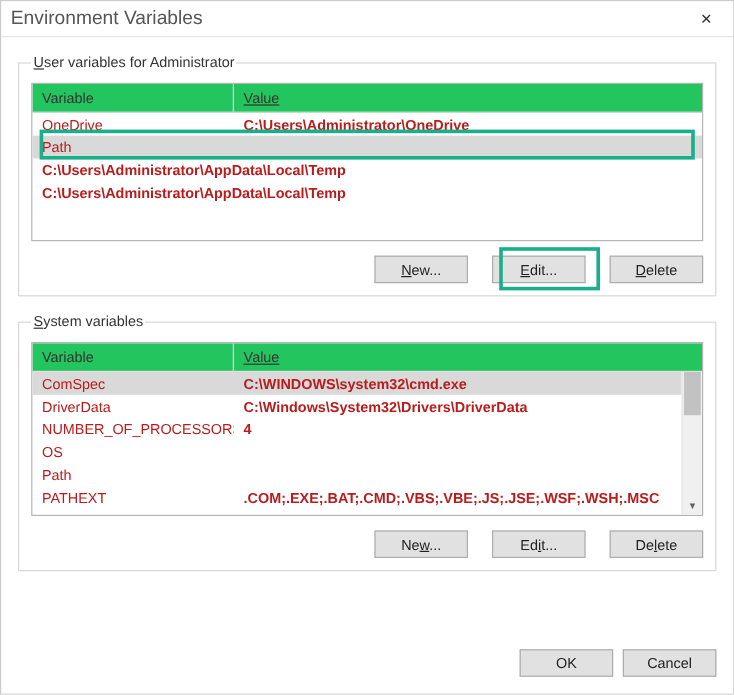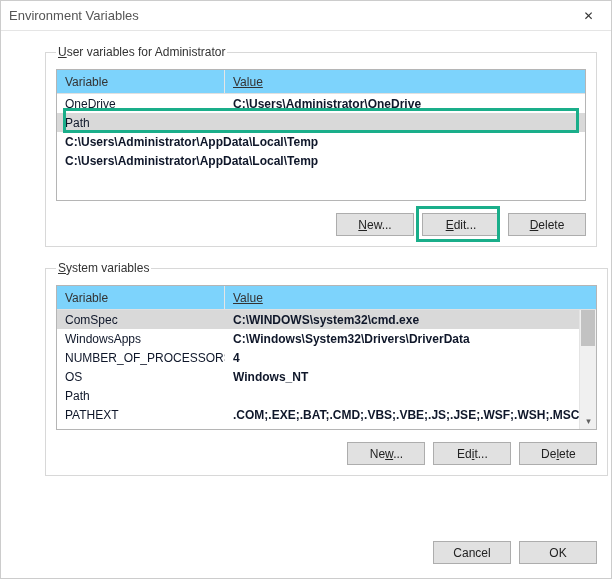--- a/index.html
+++ b/index.html
@@ -26,37 +26,36 @@
     .titlebar {
       height: 30px;
       display: flex;
       align-items: center;
       justify-content: space-between;
       padding: 0 0 0 8px;
       border-bottom: 1px solid #e5e5e5;
     }
     .titlebar-title {
       color: #555;
-      font-size: 13px;
+      font-size: 16px;
     }
     .close-btn {
       width: 45px;
       height: 29px;
       display: flex;
       align-items: center;
       justify-content: center;
       color: #333;
       font-size: 13px;
     }
     .content {
       flex: 1;
       padding: 14px 14px 0 14px;
       display: flex;
       flex-direction: column;
-      margin-left: 30px;
     }
     fieldset {
       border: 1px solid #d8d8d8;
       margin: 0 0 14px 0;
       padding: 10px 10px 10px 10px;
       position: relative;
     }
     legend {
       font-size: 12px;
       color: #333;
@@ -71,21 +70,21 @@
       height: 132px;
       overflow: hidden;
       position: relative;
     }
     .table-wrap.sys {
       height: 145px;
     }
     .table-header {
       display: flex;
       border-bottom: 1px solid #e0e0e0;
-      background: #7dd3fc;
+      background: #22c55e;
       height: 24px;
       align-items: center;
     }
     .col-var {
       width: 168px;
       padding-left: 8px;
       color: #333;
       border-right: 1px solid #e5e5e5;
       height: 100%;
       display: flex;
@@ -100,21 +99,21 @@
       align-items: center;
       text-decoration: underline;
     }
     .table-body {
       overflow: hidden;
     }
     .row {
       display: flex;
       height: 19px;
       align-items: center;
-      color: #0f172a;
+      color: #b91c1c;
       position: relative;
     }
     .row.selected {
       background: #d9d9d9;
     }
     .cell-var {
       width: 168px;
       padding-left: 8px;
       white-space: nowrap;
       overflow: hidden;
@@ -134,21 +133,21 @@
       z-index: 5;
     }
     .hl-row {
       left: 6px;
       right: 6px;
       height: 25px;
     }
     .button-row {
       display: flex;
       justify-content: flex-end;
-      gap: 8px;
+      gap: 20px;
       margin-top: 12px;
     }
     .btn {
       width: 78px;
       height: 23px;
       background: #e1e1e1;
       border: 1px solid #adadad;
       color: #222;
       display: flex;
       align-items: center;
@@ -261,30 +260,29 @@
         <div class="table-header">
           <div class="col-var">Variable</div>
           <div class="col-val" style="padding-right:17px;">Value</div>
         </div>
         <div class="table-body" style="margin-right:17px;">
           <div class="row selected">
             <div class="cell-var">ComSpec</div>
             <div class="cell-val">C:\WINDOWS\system32\cmd.exe</div>
           </div>
           <div class="row">
-            <div class="cell-var">WindowsApps</div>
+            <div class="cell-var">DriverData</div>
             <div class="cell-val">C:\Windows\System32\Drivers\DriverData</div>
           </div>
           <div class="row">
             <div class="cell-var">NUMBER_OF_PROCESSORS</div>
             <div class="cell-val">4</div>
           </div>
           <div class="row">
             <div class="cell-var">OS</div>
-            <div class="cell-val">Windows_NT</div>
           </div>
           <div class="row">
             <div class="cell-var">Path</div>
           </div>
           <div class="row">
             <div class="cell-var">PATHEXT</div>
             <div class="cell-val">.COM;.EXE;.BAT;.CMD;.VBS;.VBE;.JS;.JSE;.WSF;.WSH;.MSC</div>
           </div>
         </div>
         <div class="scrollbar-v">
@@ -304,19 +302,19 @@
         <div class="btn">
             <span><span>De</span><span class="u">l</span><span>ete</span></span>
           </div>
       </div>
     </fieldset>
 
   </div>
 
   <div class="footer-buttons">
     <div class="btn">
+        <span>OK</span>
+      </div>
+    <div class="btn">
         <span>Cancel</span>
-      </div>
-    <div class="btn">
-        <span>OK</span>
       </div>
   </div>
 </div>
 
 </body></html>

